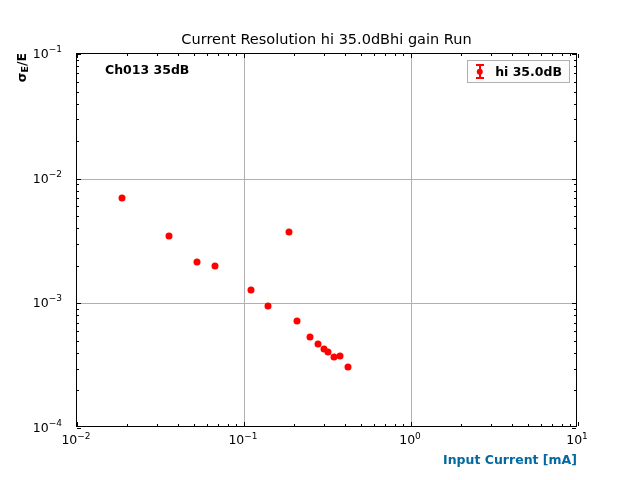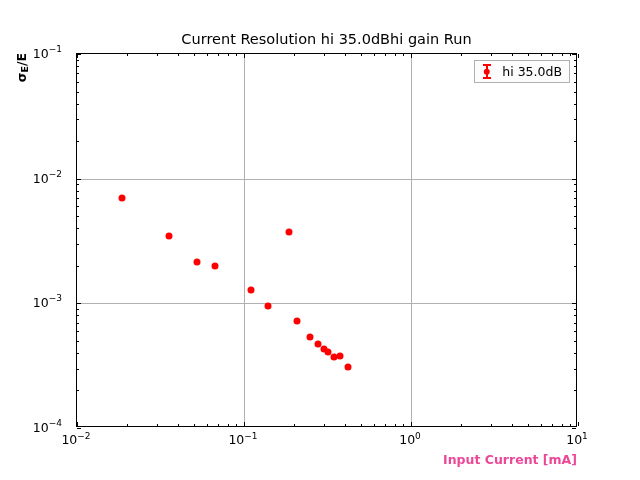--- a/index.html
+++ b/index.html
@@ -46,21 +46,21 @@
   .yticklabel{
     position:absolute;font-size:12.5px;color:#000;
     transform:translateY(-50%);white-space:nowrap;text-align:right;
   }
   .yticklabel{right:578px;}
   sup.exp{font-size:9px;vertical-align:super;line-height:0;}
 
   
   #xlabel{
     position:absolute;left:577px;top:452px;transform:translateX(-100%);
-    font-size:12.5px;font-weight:bold;color:#ec4899;white-space:nowrap;
+    font-size:12.5px;font-weight:bold;color:#0369a1;white-space:nowrap;
   }
   #ylabel{
     position:absolute;left:14px;top:53px;
     font-size:12.5px;font-weight:bold;color:#000;white-space:nowrap;
     transform-origin:left top;transform:rotate(-90deg) translateX(-100%);
   }
   #ylabel sub{font-size:9.5px;vertical-align:baseline;position:relative;top:2px;}
 
   
   .datapoint{
@@ -75,21 +75,21 @@
   }
   #annotation .atlas{font-style:italic;font-weight:normal;}
   #annotation .upg{font-weight:bold;}
   #annotation .l2,#annotation .l3{font-weight:bold;padding-left:4px;}
 
   
   #legend{
     position:absolute;right:6px;top:6px;
     background:#fcfcfc;border:1px solid #b0b0b0;
     padding:3px 7px 3px 5px;display:flex;align-items:center;gap:9px;
-    font-size:12.5px;color:#000;white-space:nowrap;
+    font-size:12.5px;color:#000;white-space:nowrap;font-weight:bold;
   }
   .legend-marker{position:relative;width:13px;height:15px;}
   .legend-marker .bar{
     position:absolute;left:5.5px;top:0;width:2px;height:15px;background:#ff0000;
   }
   .legend-marker .cap-t{position:absolute;left:2.5px;top:0;width:8px;height:2px;background:#ff0000;}
   .legend-marker .cap-b{position:absolute;left:2.5px;bottom:0;width:8px;height:2px;background:#ff0000;}
   .legend-marker .dot{
     position:absolute;left:50%;top:50%;width:6.5px;height:6.5px;border-radius:50%;
     background:#ff0000;transform:translate(-50%,-50%);
@@ -119,20 +119,21 @@
         <div class="datapoint" style="left: 232.727px; top: 282.695px; background: rgb(255, 0, 0);"></div>
         <div class="datapoint" style="left: 240.5px; top: 290.212px; background: rgb(255, 0, 0);"></div>
         <div class="datapoint" style="left: 247.041px; top: 295.028px; background: rgb(255, 0, 0);"></div>
         <div class="datapoint" style="left: 251.473px; top: 297.606px; background: rgb(255, 0, 0);"></div>
         <div class="datapoint" style="left: 256.921px; top: 303.164px; background: rgb(255, 0, 0);"></div>
         <div class="datapoint" style="left: 262.96px; top: 301.72px; background: rgb(255, 0, 0);"></div>
         <div class="datapoint" style="left: 271.169px; top: 312.744px; background: rgb(255, 0, 0);"></div>
       </div>
 
     <div id="annotation">
+      <div class="l3">Ch013 35dB</div>
     </div>
 
     <div id="legend">
       <span class="legend-marker">
         <span class="bar"></span>
           <span class="cap-t"></span>
           <span class="cap-b"></span>
           <span class="dot"></span>
       </span>
       <span>hi 35.0dB</span>

